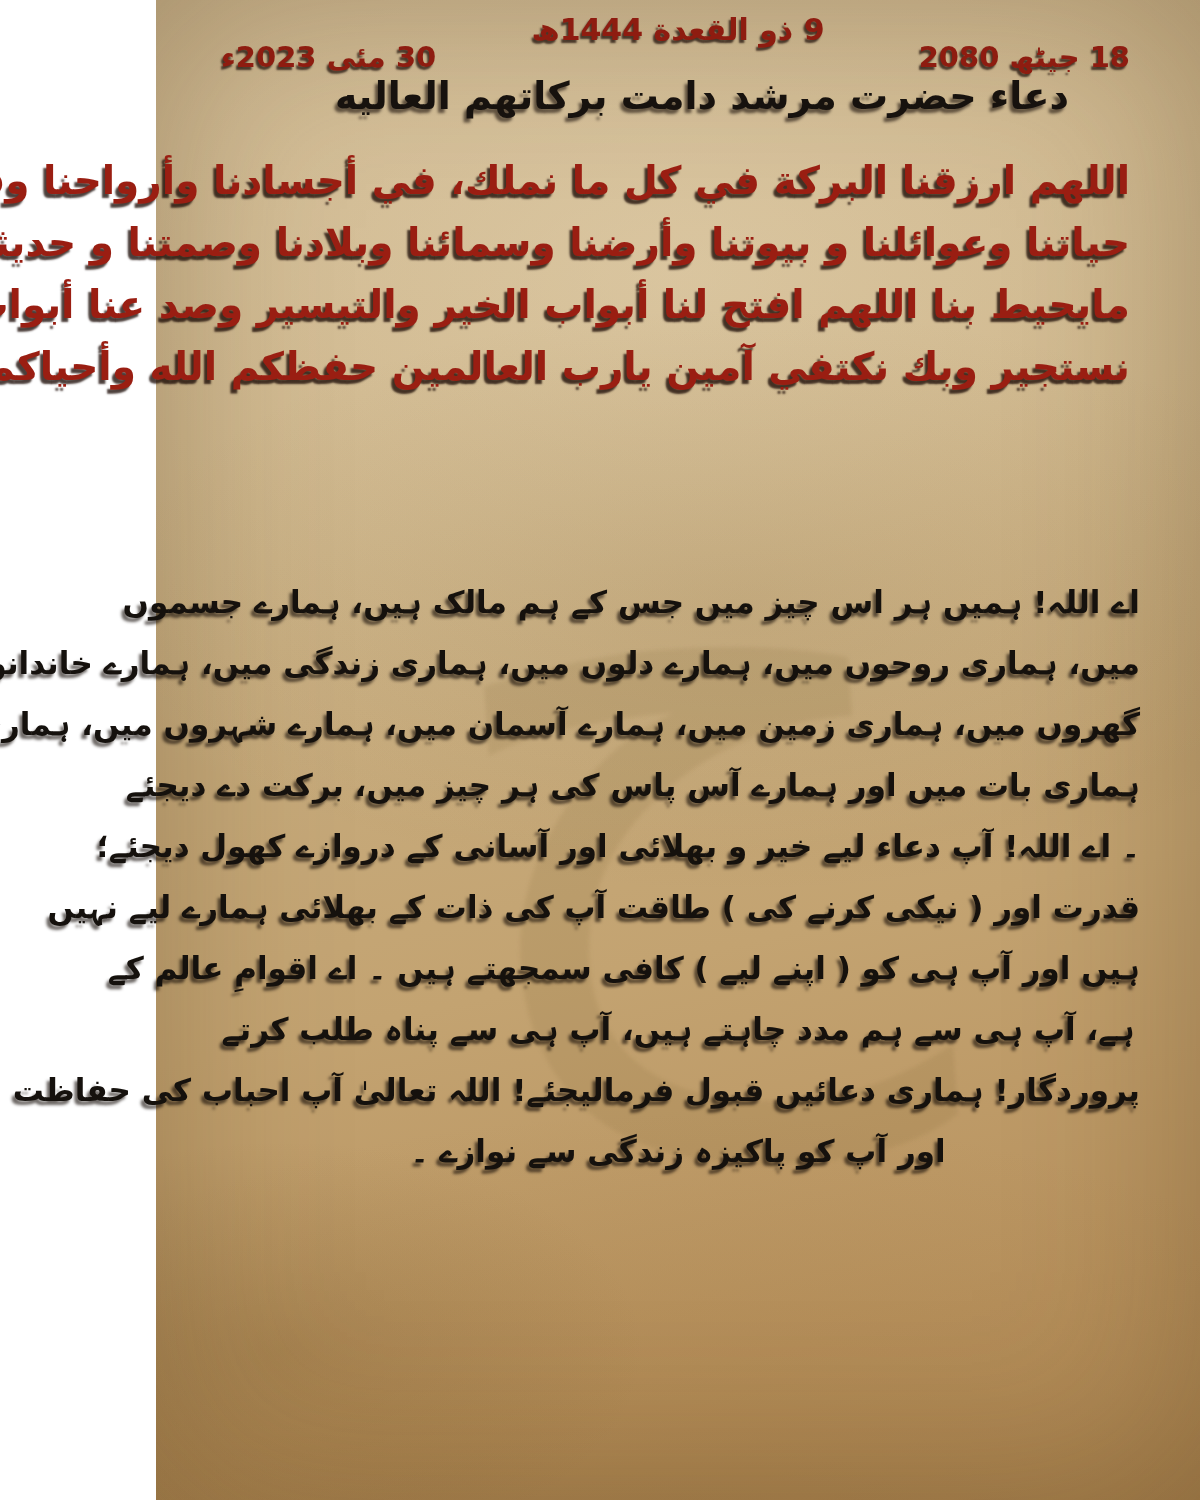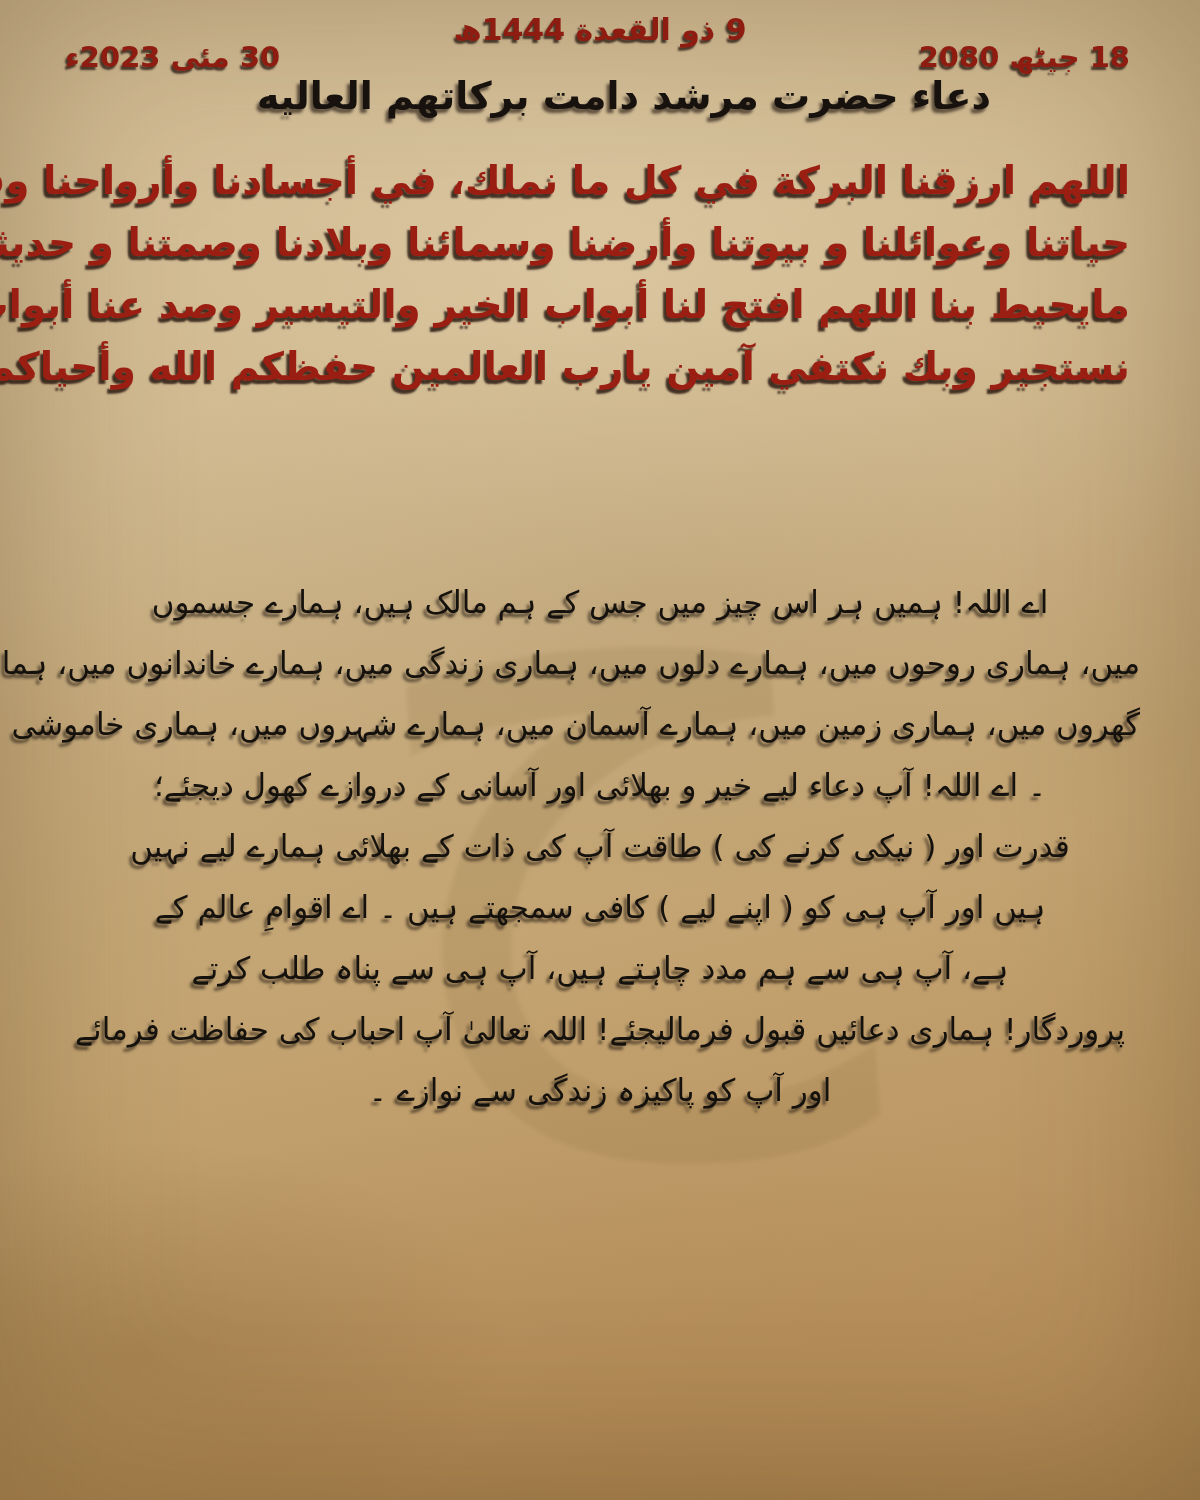--- a/index.html
+++ b/index.html
@@ -3,21 +3,21 @@
 <meta charset="utf-8">
 <style>
   html,body{margin:0;padding:0;}
   body{
     width:1200px;height:1500px;
     font-family:"DejaVu Sans", sans-serif;
     overflow:hidden;
   }
   .page{
     position:relative;
-    width:1200px;height:1500px;
+    width:1044px;height:1500px;
     background:
       radial-gradient(900px 420px at 56% 40%, rgba(122,94,48,0.14), rgba(122,94,48,0) 70%),
       radial-gradient(1500px 950px at 50% 18%, rgba(252,242,216,0.30), rgba(252,242,216,0) 62%),
       radial-gradient(520px 300px at 12% 90%, rgba(110,80,35,0.22), rgba(110,80,35,0) 70%),
       radial-gradient(1700px 1100px at 50% 118%, rgba(146,104,48,0.38), rgba(146,104,48,0) 60%),
       linear-gradient(168deg, #cdb68e 0%, #c9af82 34%, #c3a371 62%, #b8925e 86%, #b08a57 100%);
   }
   .page::after{
     content:"";
     position:absolute;inset:0;
@@ -76,21 +76,21 @@
   
   .urdu-block{
     position:absolute;
     top:572px;left:60px;right:60px;
     text-align:center;
     direction:rtl;
   }
   .urdu-line{
     font-size:31px;
     line-height:61px;
-    font-weight:normal;
+    font-weight:bold;
     color:#15110d;
     text-shadow:-3px 4px 3px rgba(20,12,6,0.62);
     white-space:nowrap;
   }
 </style>
 </head>
 <body>
 
 <div class="page">
 
@@ -108,20 +108,21 @@
       <div class="arabic-line">اللهم ارزقنا البركة في كل ما نملك، في أجسادنا وأرواحنا وقلوبنا و</div>
       <div class="arabic-line">حياتنا وعوائلنا و بيوتنا وأرضنا وسمائنا وبلادنا وصمتنا و حديثنا وكل</div>
       <div class="arabic-line">مايحيط بنا اللهم افتح لنا أبواب الخير والتيسير وصد عنا أبواب</div>
       <div class="arabic-line">نستجير وبك نكتفي آمين يارب العالمين حفظكم الله وأحياكم حياة طيبة</div>
     </div>
 
     <div class="urdu-block">
       <div class="urdu-line">اے اللہ! ہمیں ہر اس چیز میں جس کے ہم مالک ہیں، ہمارے جسموں</div>
       <div class="urdu-line">میں، ہماری روحوں میں، ہمارے دلوں میں، ہماری زندگی میں، ہمارے خاندانوں میں، ہمارے</div>
       <div class="urdu-line">گھروں میں، ہماری زمین میں، ہمارے آسمان میں، ہمارے شہروں میں، ہماری خاموشی میں،</div>
+      <div class="urdu-line">ہماری بات میں اور ہمارے آس پاس کی ہر چیز میں، برکت دے دیجئے</div>
       <div class="urdu-line">۔ اے اللہ! آپ دعاء لیے خیر و بھلائی اور آسانی کے دروازے کھول دیجئے؛</div>
       <div class="urdu-line">قدرت اور ( نیکی کرنے کی ) طاقت آپ کی ذات کے بھلائی ہمارے لیے نہیں</div>
       <div class="urdu-line">ہیں اور آپ ہی کو ( اپنے لیے ) کافی سمجھتے ہیں ۔ اے اقوامِ عالم کے</div>
       <div class="urdu-line">ہے، آپ ہی سے ہم مدد چاہتے ہیں، آپ ہی سے پناہ طلب کرتے</div>
       <div class="urdu-line">پروردگار! ہماری دعائیں قبول فرمالیجئے! اللہ تعالیٰ آپ احباب کی حفاظت فرمائے</div>
       <div class="urdu-line">اور آپ کو پاکیزہ زندگی سے نوازے ۔</div>
     </div>
 
   </div>
 </div>

